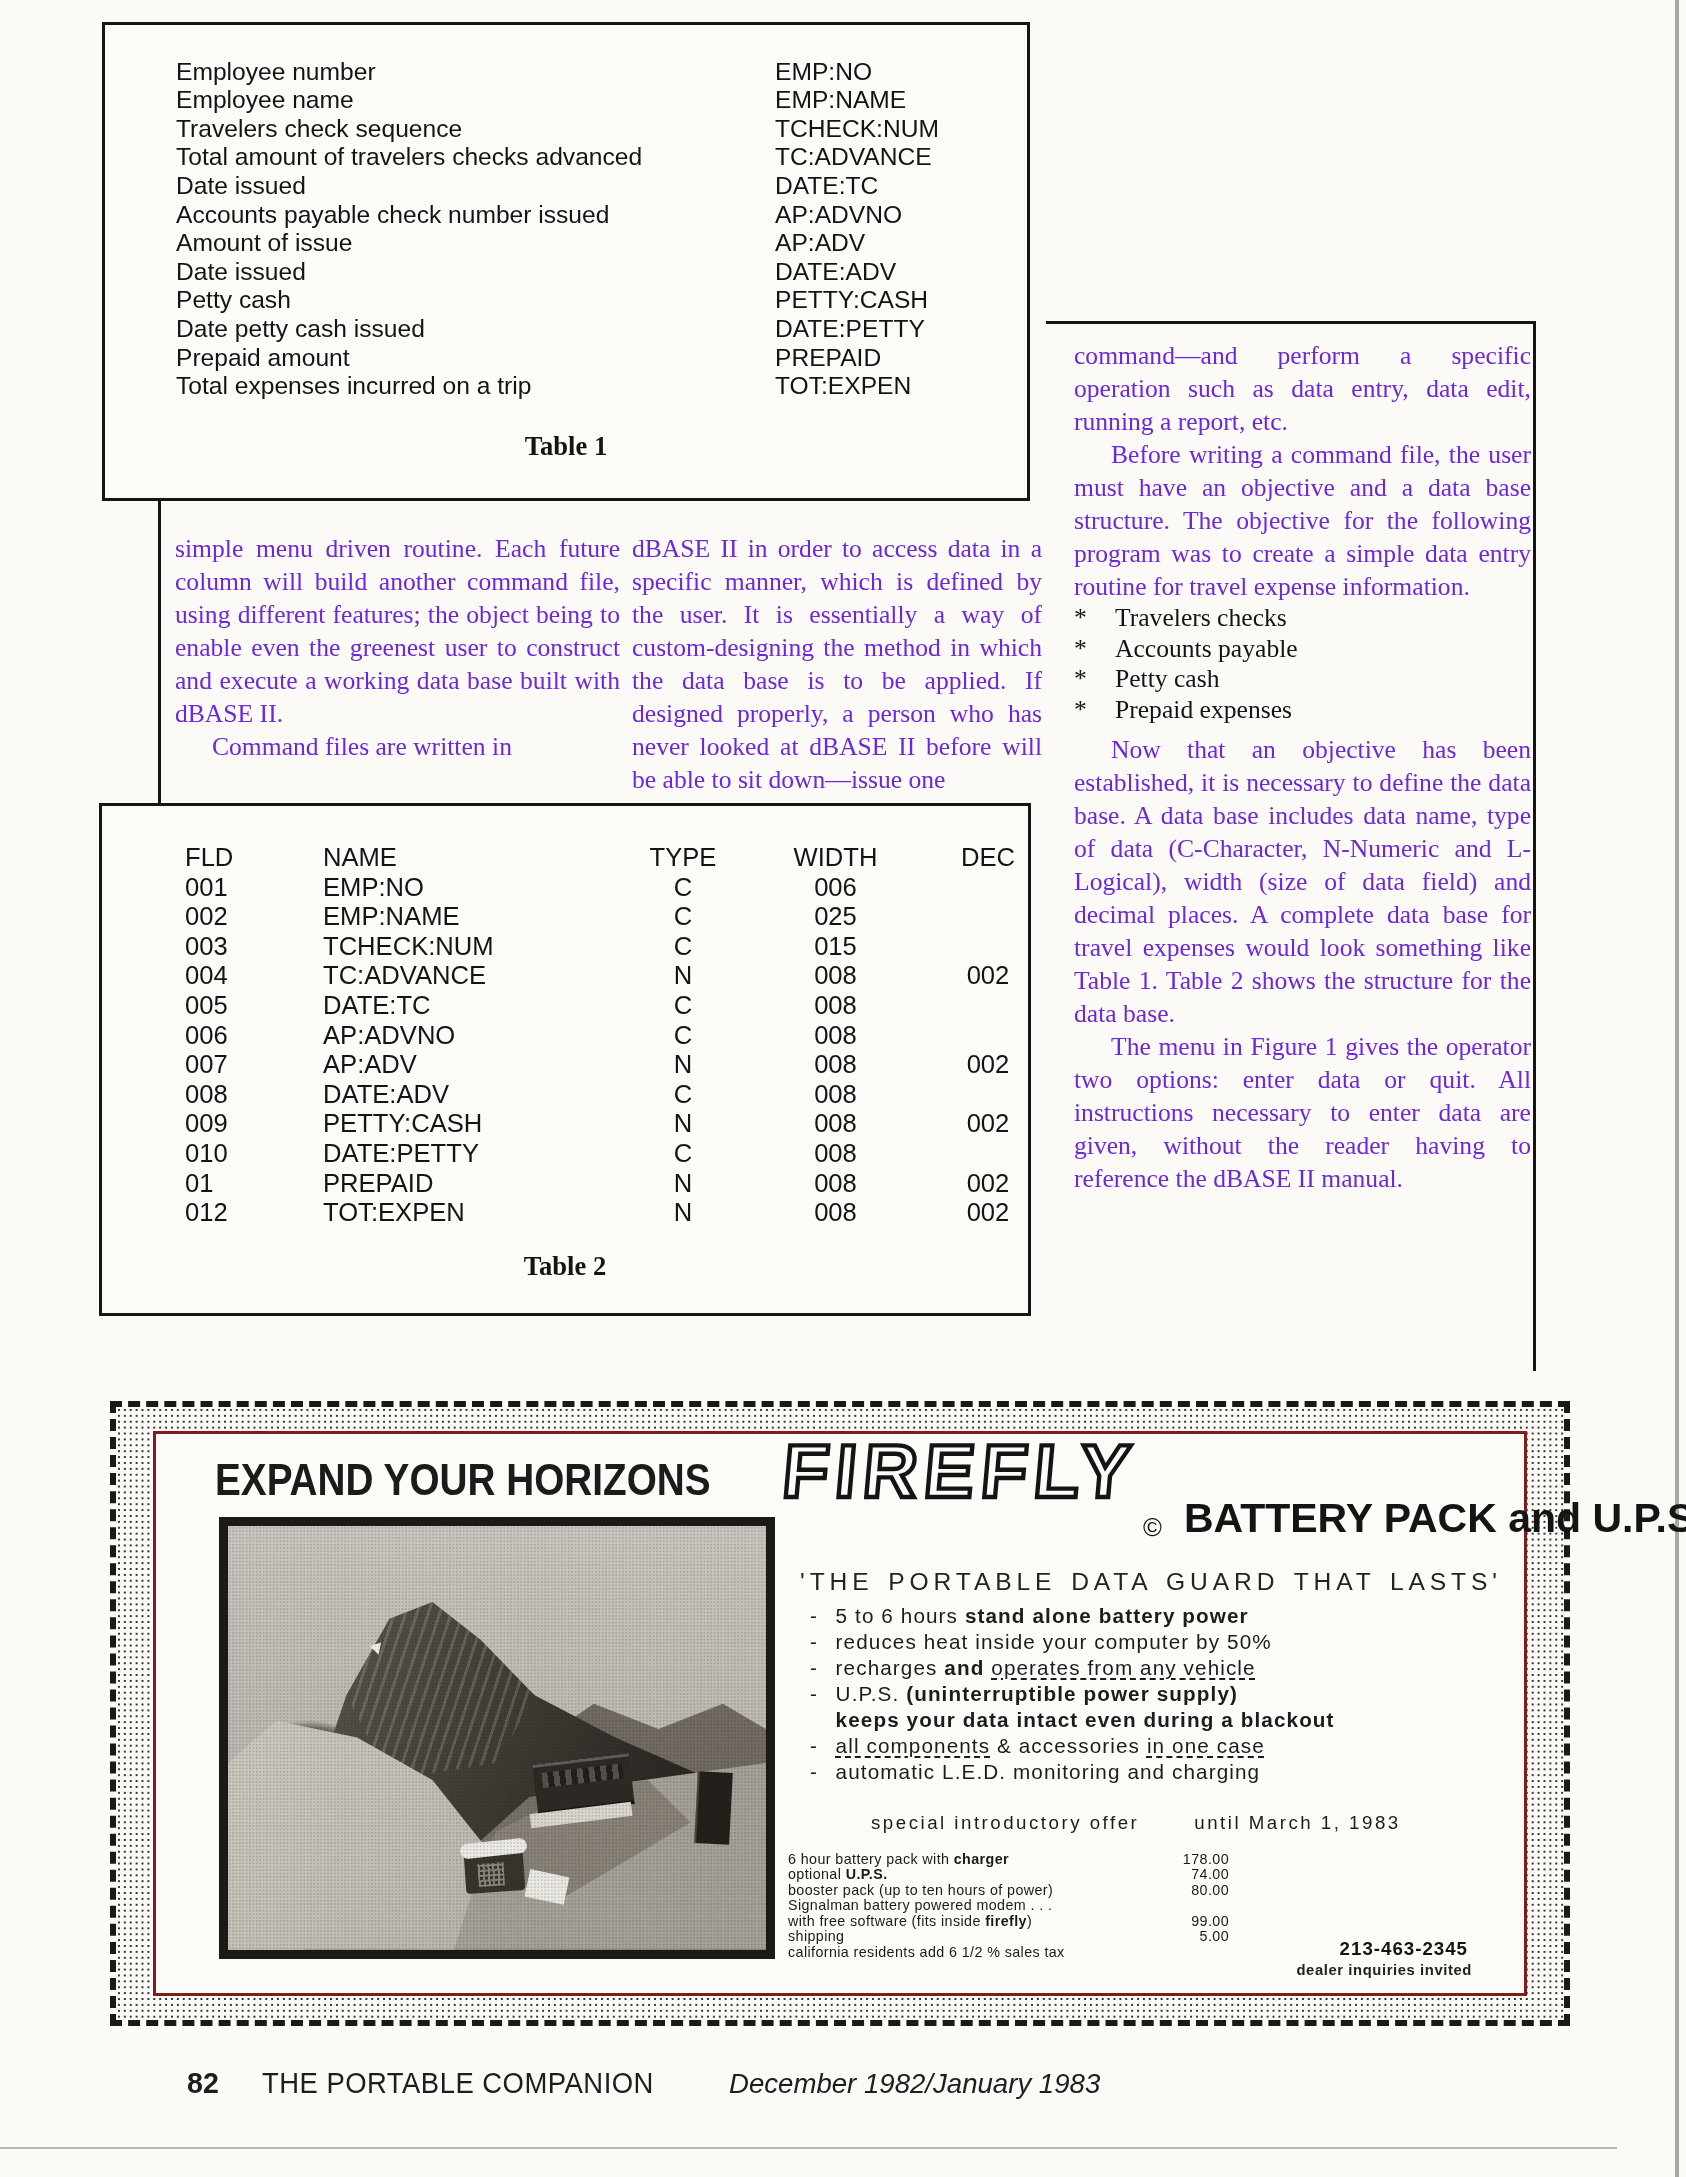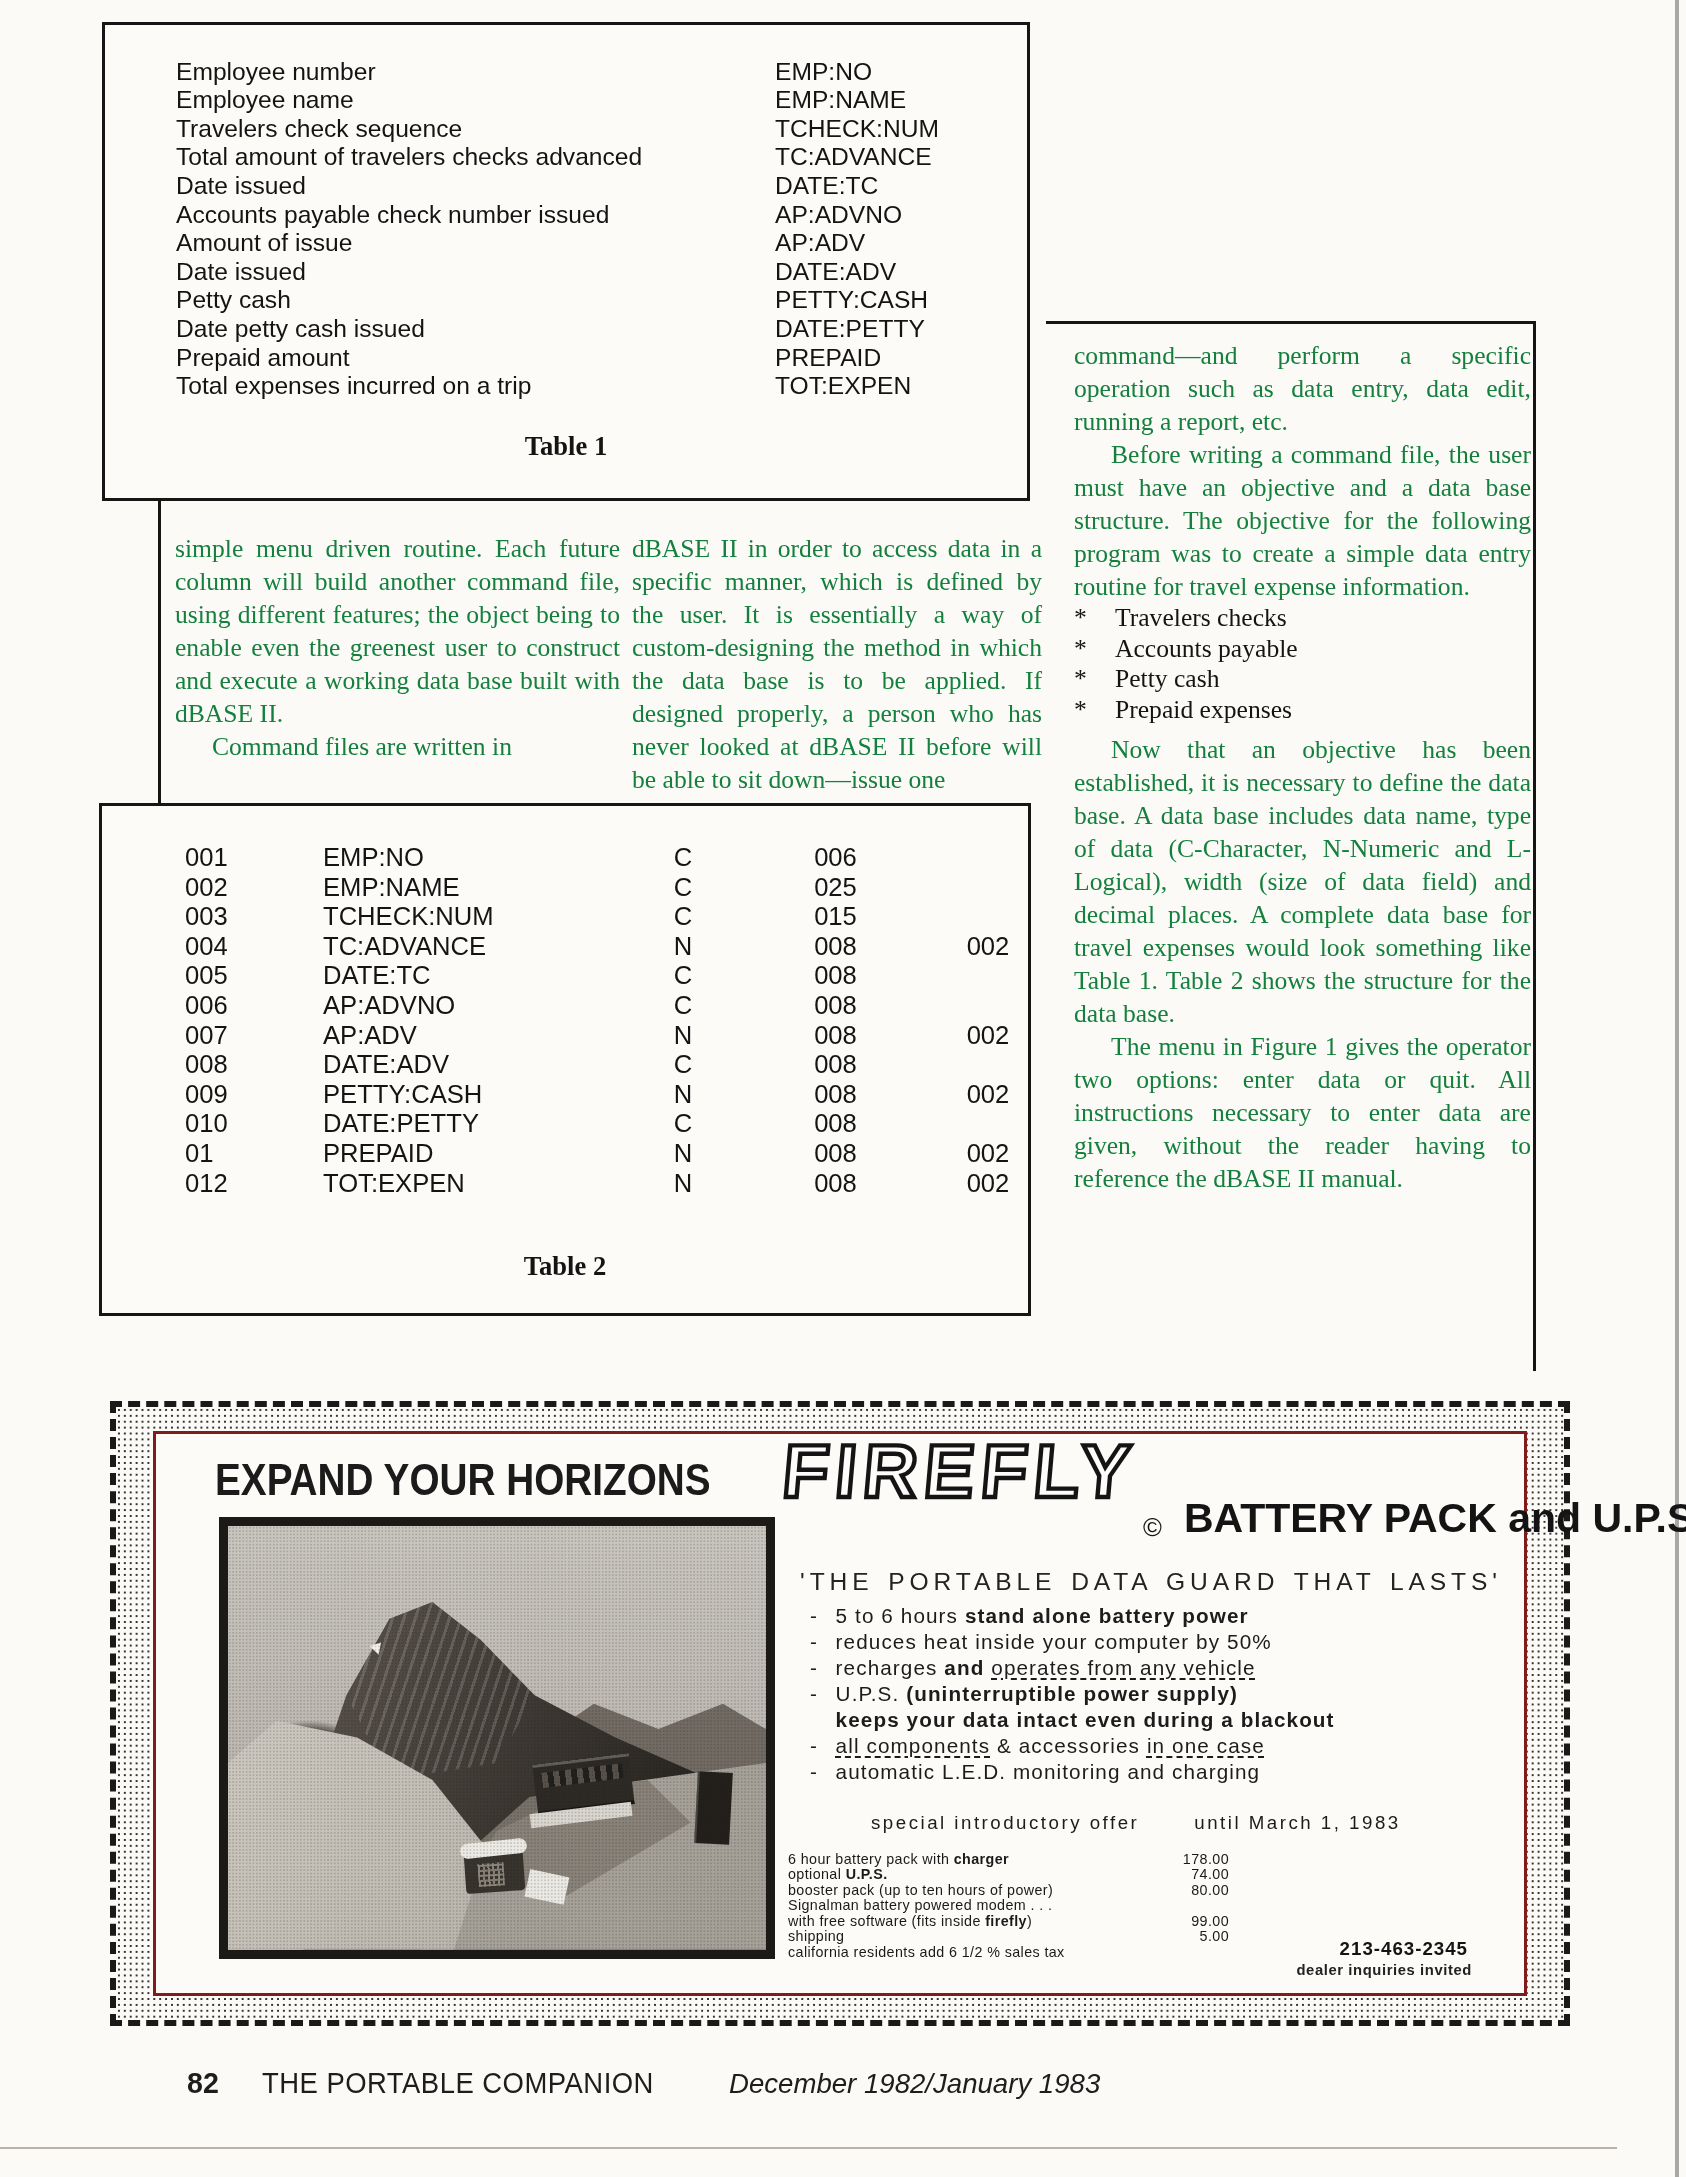--- a/index.html
+++ b/index.html
@@ -20,21 +20,21 @@
          font-family:"Liberation Serif",serif;font-weight:bold;font-size:26.6px;}
 
   
   .rule{background:#151515;}
   .rule-top{left:1046px;top:321px;width:490px;height:3px;}
   .rule-right{left:1533px;top:321px;width:3px;height:1050px;}
   .rule-left{left:158px;top:498px;width:3px;height:307px;}
 
   
   .colbox{font-family:"Liberation Serif",serif;}
-  .colbox p{margin:0;font-size:25.6px;line-height:33px;text-align:justify;color:#15803d;}
+  .colbox p{margin:0;font-size:25.6px;line-height:33px;text-align:justify;color:#6d28d9;}
   .col1{left:175px;top:532px;width:445px;}
   .col2{left:632px;top:532px;width:410px;}
   .col3{left:1074px;top:339px;width:457px;}
   .indent{text-indent:37px;}
   .advh{font-size:25.6px;line-height:33px;font-weight:bold;margin:3.9px 0 2px;}
   .advrow{display:flex;font-size:25.6px;line-height:30.5px;}
   .advstar{width:41px;}
 
   
   .t2box{left:99px;top:803px;width:926px;height:507px;border:3.9px solid #161616;background:#fcfbf8;}
@@ -228,20 +228,27 @@
         <span class="advstar">*</span>
         <span>Prepaid expenses</span>
       </div>
     <p class="indent" style="margin-top:7.9px">Now that an objective has been established, it is necessary to define the data base. A data base includes data name, type of data (C-Character, N-Numeric and L-Logical), width (size of data field) and decimal places. A complete data base for travel expenses would look something like Table 1. Table 2 shows the structure for the data base.</p>
     <p class="indent">The menu in Figure 1 gives the operator two options: enter data or quit. All instructions necessary to enter data are given, without the reader having to reference the dBASE II manual.</p>
   </div>
 
   <div class="abs t2box">
     <div class="t2grid">
       <div class="t2row">
+        <span class="c-fld">FLD</span>
+        <span class="c-name">NAME</span>
+        <span class="c-type">TYPE</span>
+        <span class="c-width">WIDTH</span>
+        <span class="c-dec">DEC</span>
+      </div>
+      <div class="t2row">
           <span class="c-fld">001</span>
           <span class="c-name">EMP:NO</span>
           <span class="c-type">C</span>
           <span class="c-width">006</span>
           <span class="c-dec"></span>
         </div>
       <div class="t2row">
           <span class="c-fld">002</span>
           <span class="c-name">EMP:NAME</span>
           <span class="c-type">C</span>

